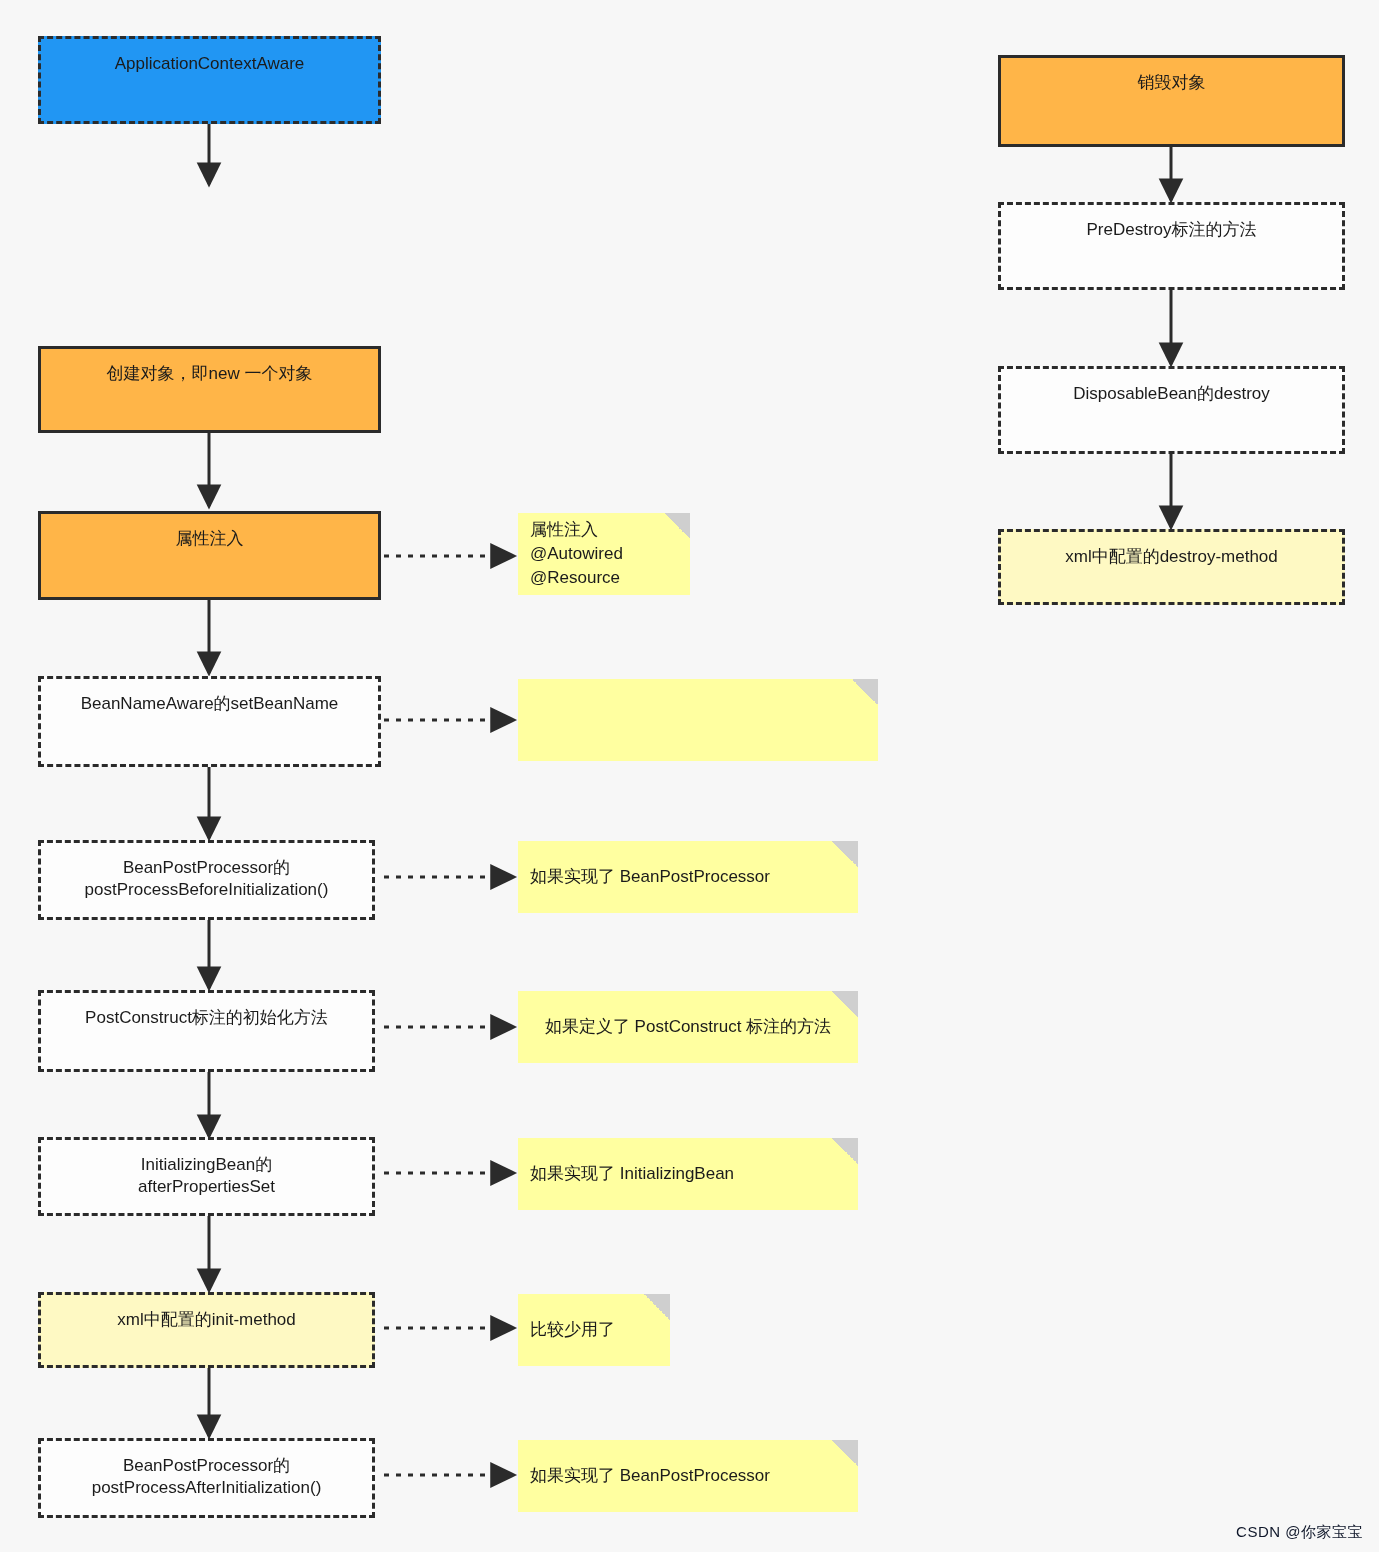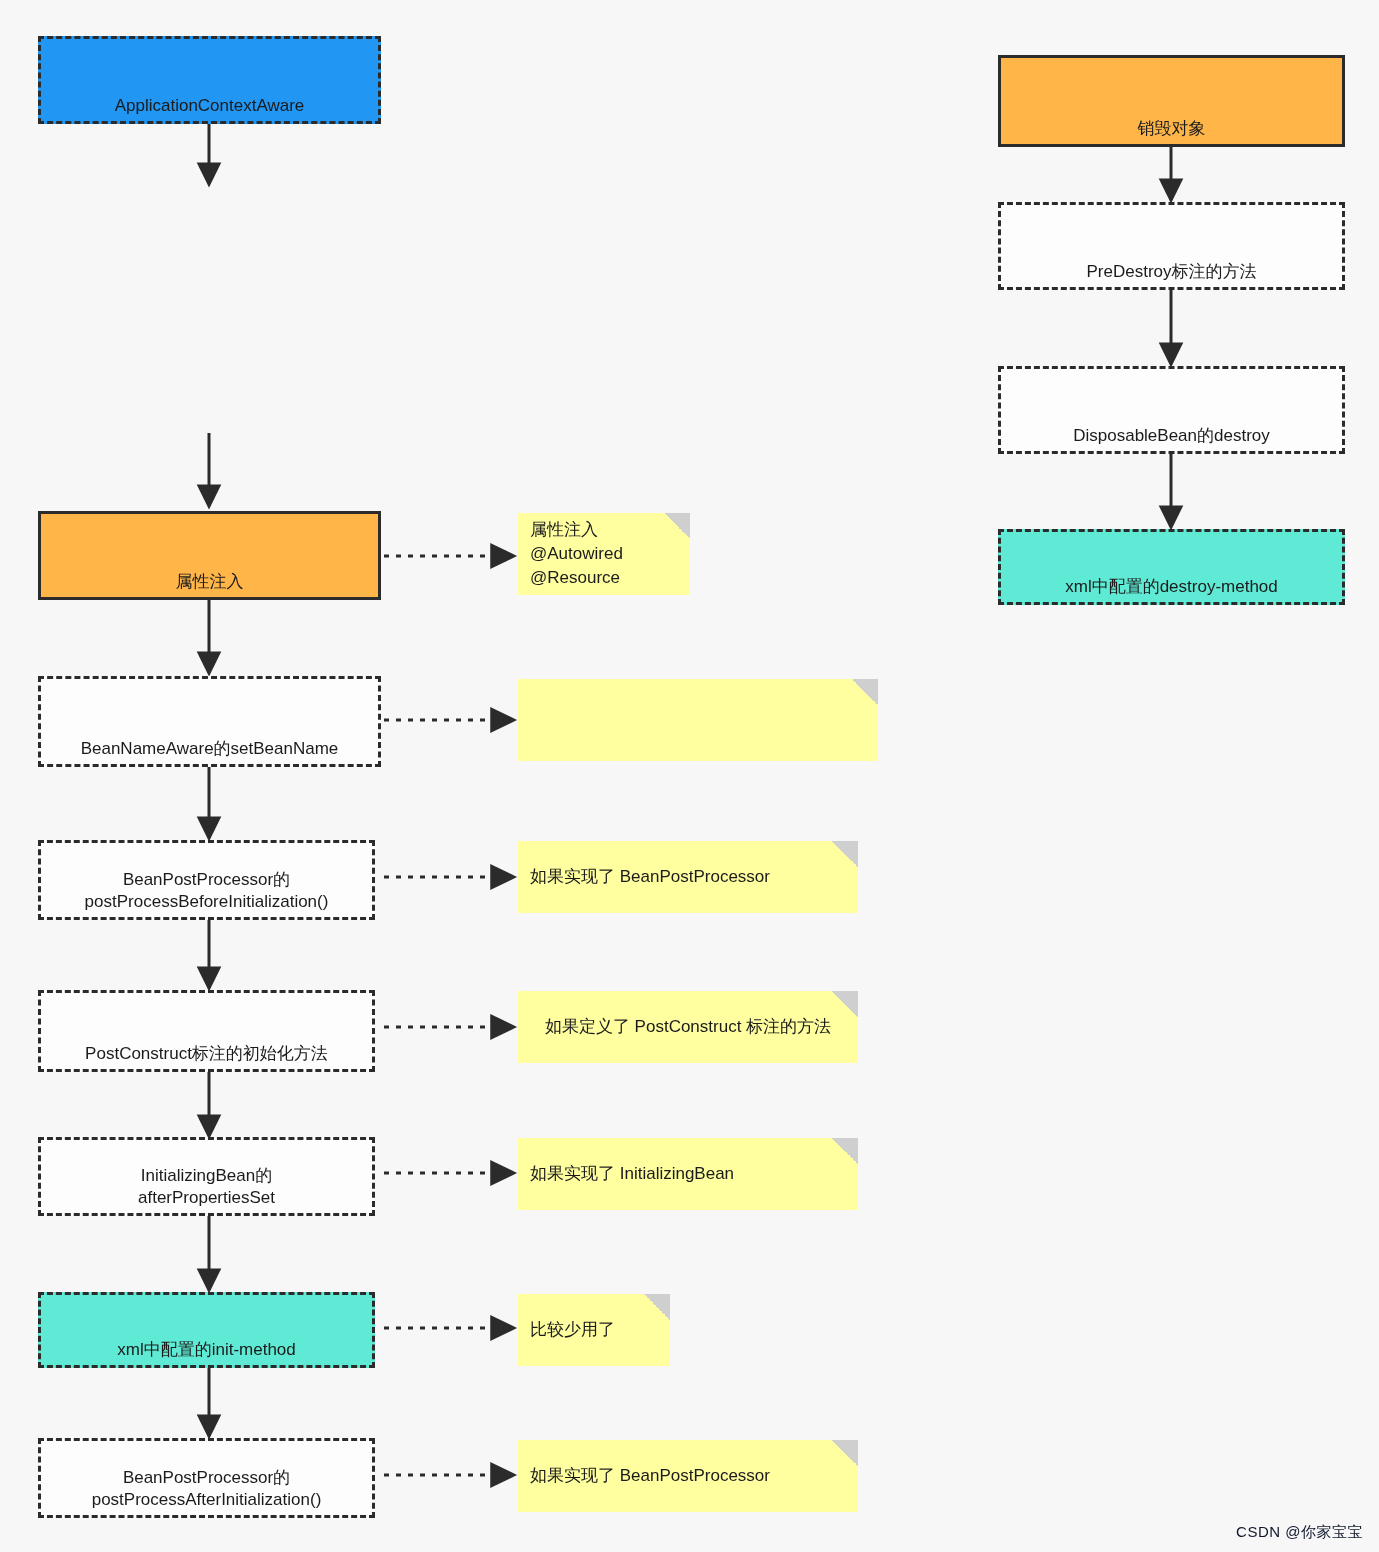--- a/index.html
+++ b/index.html
@@ -10,33 +10,33 @@
     font-family:"Liberation Sans","DejaVu Sans",sans-serif;
     position:relative;
     overflow:hidden;
     color:#222;
   }
   #canvas{position:absolute;left:0;top:0;width:1379px;height:1552px;}
   .node{
     position:absolute;
     box-sizing:border-box;
     display:flex;
-    align-items:flex-end;
+    align-items:flex-start;
     justify-content:center;
     text-align:center;
     font-size:17px;
     line-height:1.30;
     color:#1b1b1b;
-    padding:4px 8px;
+    padding:14px 8px;
     z-index:3;
   }
   .node.blue{background:#2196f3;border:3px dashed #2b2b2b;}
   .node.orange{background:#ffb548;border:3px solid #2b2b2b;}
   .node.white{background:#fdfdfd;border:3px dashed #2b2b2b;}
-  .node.gray{background:#5eead4;border:3px dashed #2b2b2b;}
+  .node.gray{background:#fef9c3;border:3px dashed #2b2b2b;}
 
   .note{
     position:absolute;
     box-sizing:border-box;
     background:#ffffa0;
     font-size:17px;
     line-height:1.42;
     color:#1b1b1b;
     z-index:3;
     padding:9px 12px;
@@ -103,20 +103,23 @@
       <line x1="384" y1="1328" x2="512" y2="1328"></line>
       <line x1="384" y1="1475" x2="512" y2="1475"></line>
     </g>
   </svg>
 
   <div class="node blue" style="left:38px;top:36px;width:343px;height:88px;">
     <span>ApplicationContextAware</span>
   </div>
 
 
+  <div class="node orange" style="left:38px;top:346px;width:343px;height:87px;">
+    <span>创建对象，即new 一个对象</span>
+  </div>
 
   <div class="node orange" style="left:38px;top:511px;width:343px;height:89px;">
     <span>属性注入</span>
   </div>
 
   <div class="node white" style="left:38px;top:676px;width:343px;height:91px;">
     <span>BeanNameAware的setBeanName</span>
   </div>
 
   <div class="node white" style="left:38px;top:840px;width:337px;height:80px;">

